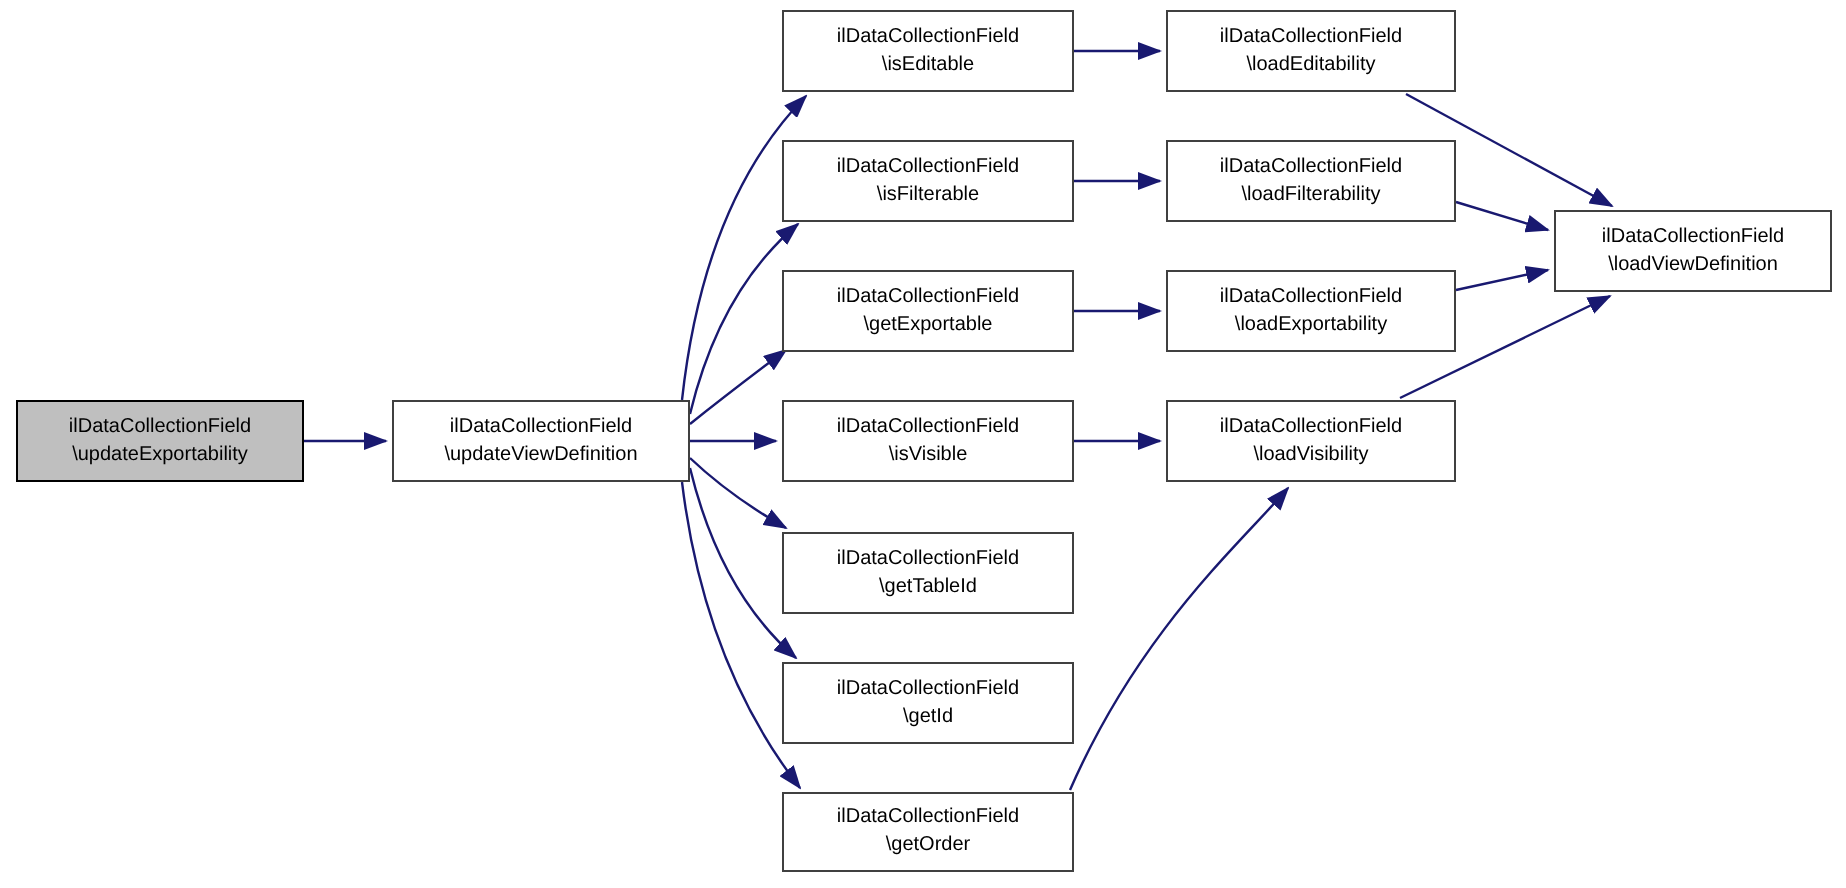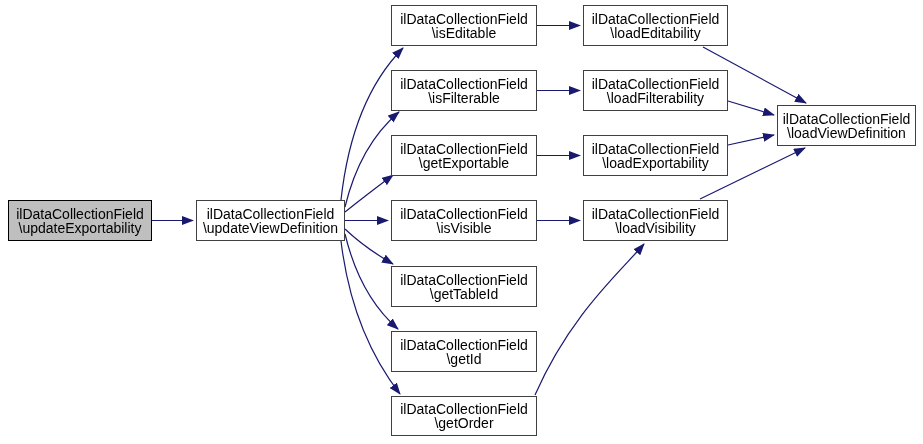--- a/index.html
+++ b/index.html
@@ -21,21 +21,21 @@
     top: 0;
     width: 923px;
     height: 444px;
   }
   .node {
     position: absolute;
     box-sizing: border-box;
     background: #ffffff;
     border: 1px solid #404040;
     color: #000000;
-    font-size: 14px;
+    font-size: 10px;
     line-height: 14px;
     text-align: center;
     white-space: pre-line;
     display: flex;
     align-items: center;
     justify-content: center;
     cursor: pointer;
   }
   .node.highlight {
     background: #bfbfbf;

